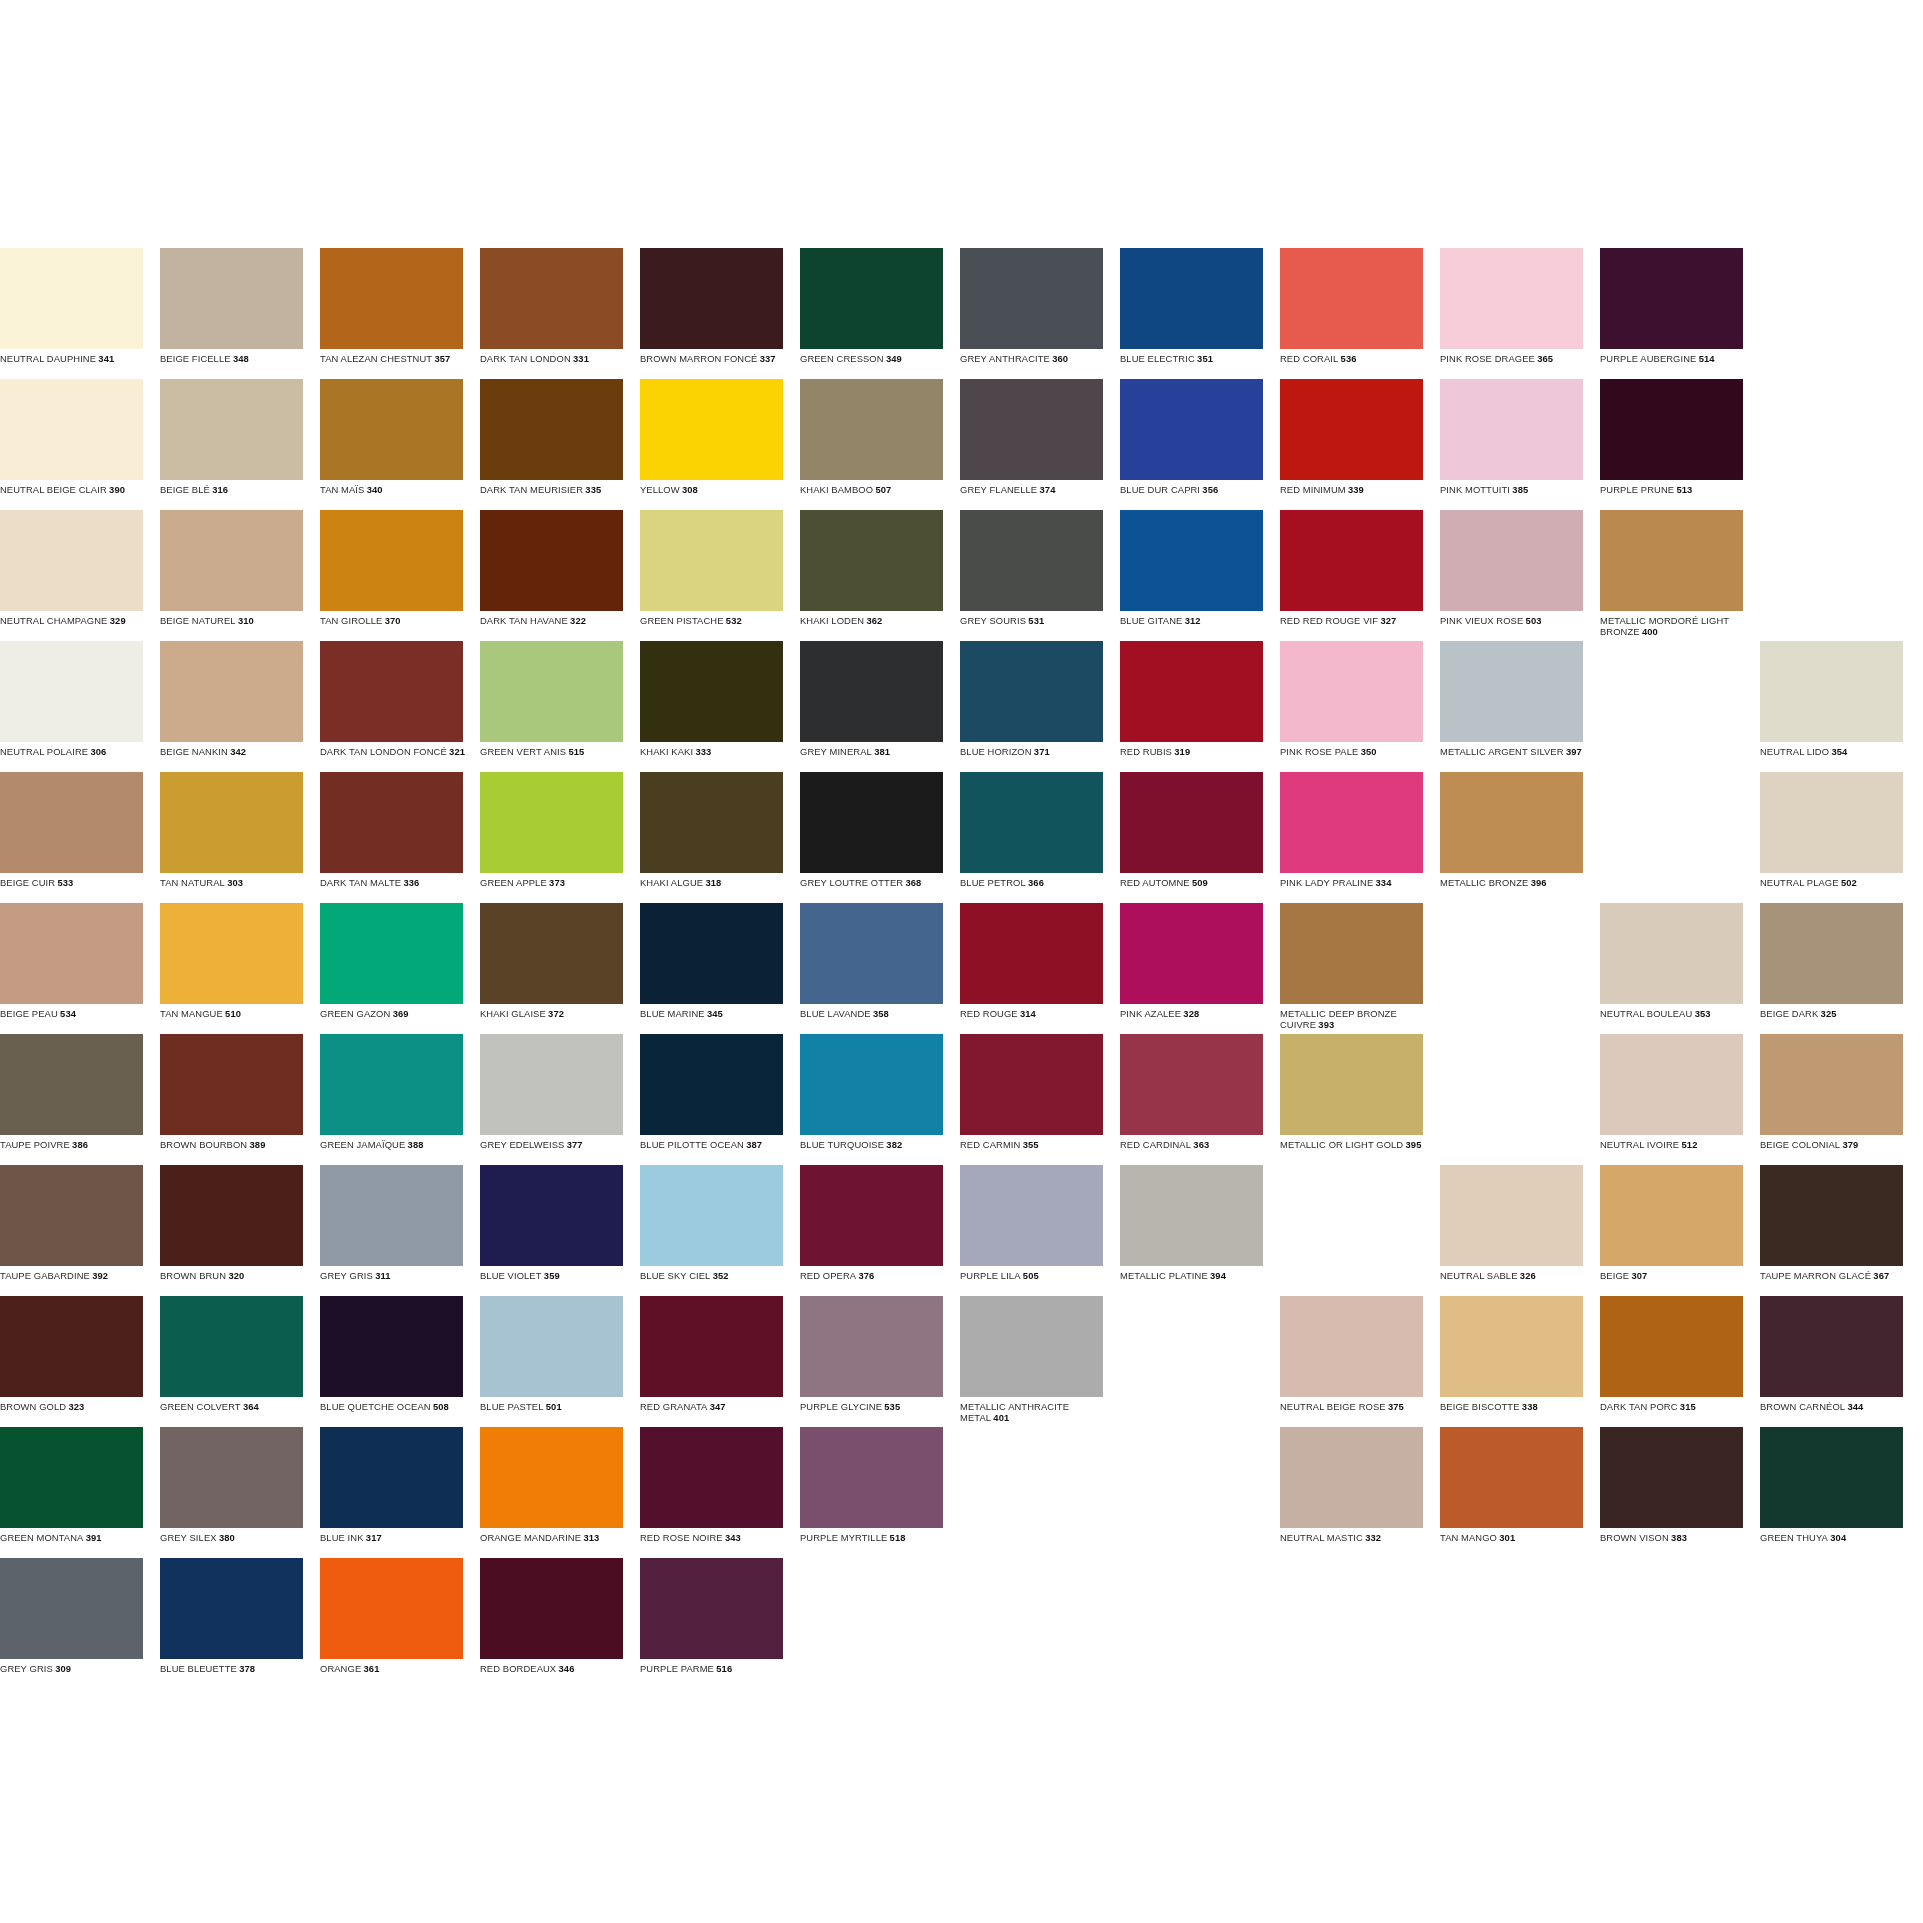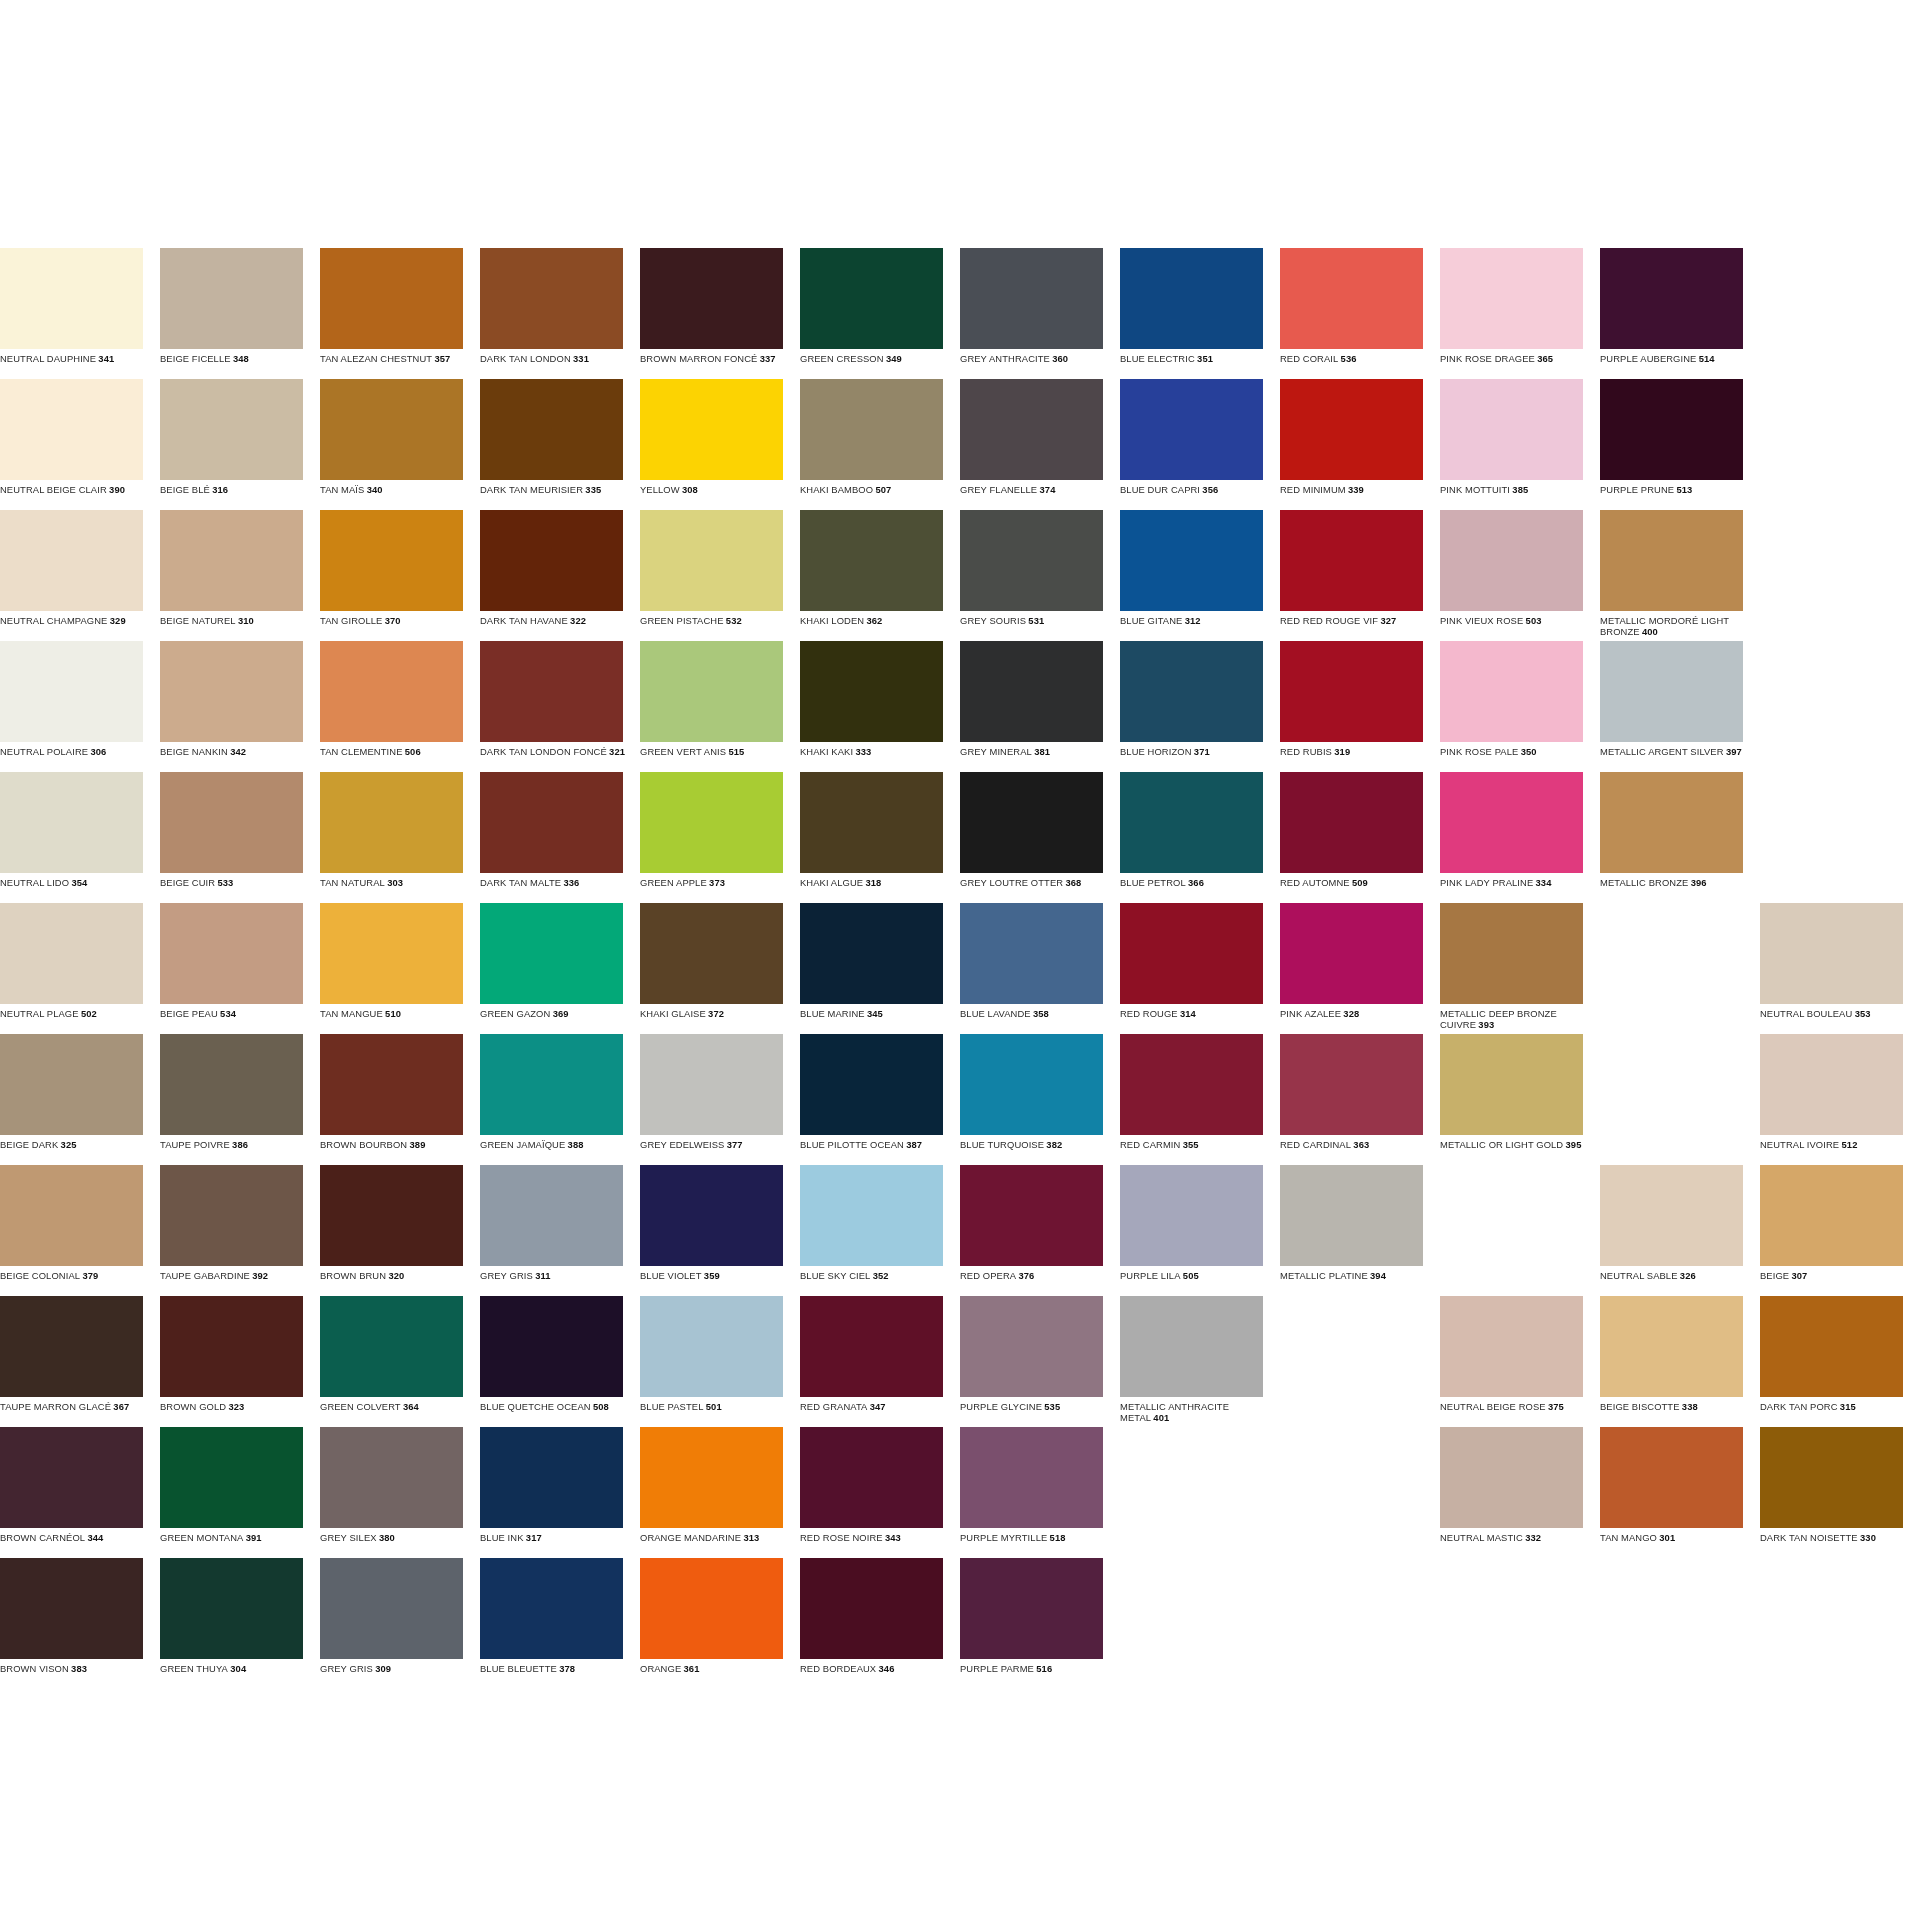--- a/index.html
+++ b/index.html
@@ -191,24 +191,20 @@
       <div class="swatch-cell empty"></div>
       <div class="swatch-cell">
         <div class="swatch-chip" style="background: rgb(238, 238, 230);"></div>
         <div class="swatch-label"><span>NEUTRAL POLAIRE</span><span class="code">306</span></div>
       </div>
       <div class="swatch-cell">
         <div class="swatch-chip" style="background: rgb(204, 171, 141);"></div>
         <div class="swatch-label"><span>BEIGE NANKIN</span><span class="code">342</span></div>
       </div>
       <div class="swatch-cell">
-        <div class="swatch-chip" style="background: rgb(221, 135, 81);"></div>
-        <div class="swatch-label"><span>TAN CLEMENTINE</span><span class="code">506</span></div>
-      </div>
-      <div class="swatch-cell">
         <div class="swatch-chip" style="background: rgb(122, 46, 38);"></div>
         <div class="swatch-label"><span>DARK TAN LONDON FONCÉ</span><span class="code">321</span></div>
       </div>
       <div class="swatch-cell">
         <div class="swatch-chip" style="background: rgb(170, 200, 123);"></div>
         <div class="swatch-label"><span>GREEN VERT ANIS</span><span class="code">515</span></div>
       </div>
       <div class="swatch-cell">
         <div class="swatch-chip" style="background: rgb(50, 48, 14);"></div>
         <div class="swatch-label"><span>KHAKI KAKI</span><span class="code">333</span></div>
@@ -489,24 +485,20 @@
       </div>
       <div class="swatch-cell empty"></div>
       <div class="swatch-cell empty"></div>
       <div class="swatch-cell">
         <div class="swatch-chip" style="background: rgb(198, 176, 163);"></div>
         <div class="swatch-label"><span>NEUTRAL MASTIC</span><span class="code">332</span></div>
       </div>
       <div class="swatch-cell">
         <div class="swatch-chip" style="background: rgb(188, 90, 42);"></div>
         <div class="swatch-label"><span>TAN MANGO</span><span class="code">301</span></div>
-      </div>
-      <div class="swatch-cell">
-        <div class="swatch-chip" style="background: rgb(141, 92, 9);"></div>
-        <div class="swatch-label"><span>DARK TAN NOISETTE</span><span class="code">330</span></div>
       </div>
       <div class="swatch-cell">
         <div class="swatch-chip" style="background: rgb(58, 37, 35);"></div>
         <div class="swatch-label"><span>BROWN VISON</span><span class="code">383</span></div>
       </div>
       <div class="swatch-cell">
         <div class="swatch-chip" style="background: rgb(19, 57, 47);"></div>
         <div class="swatch-label"><span>GREEN THUYA</span><span class="code">304</span></div>
       </div>
       <div class="swatch-cell">

